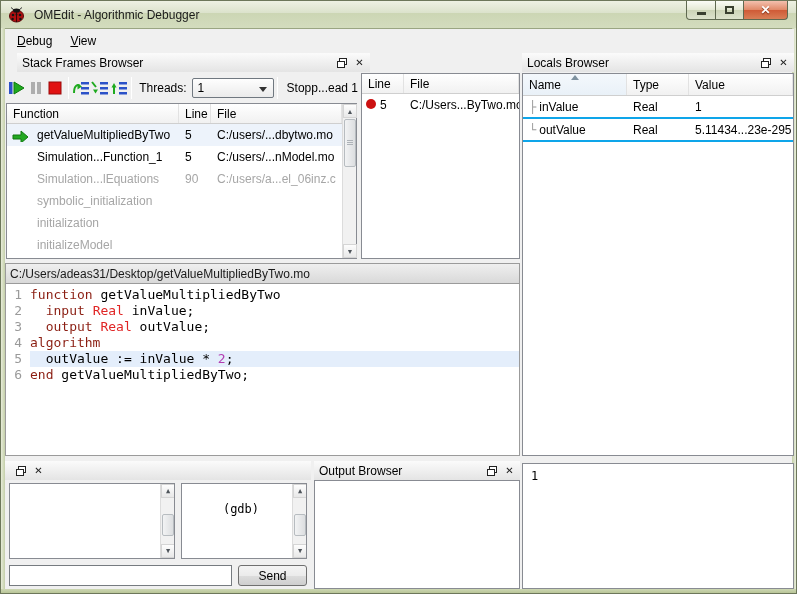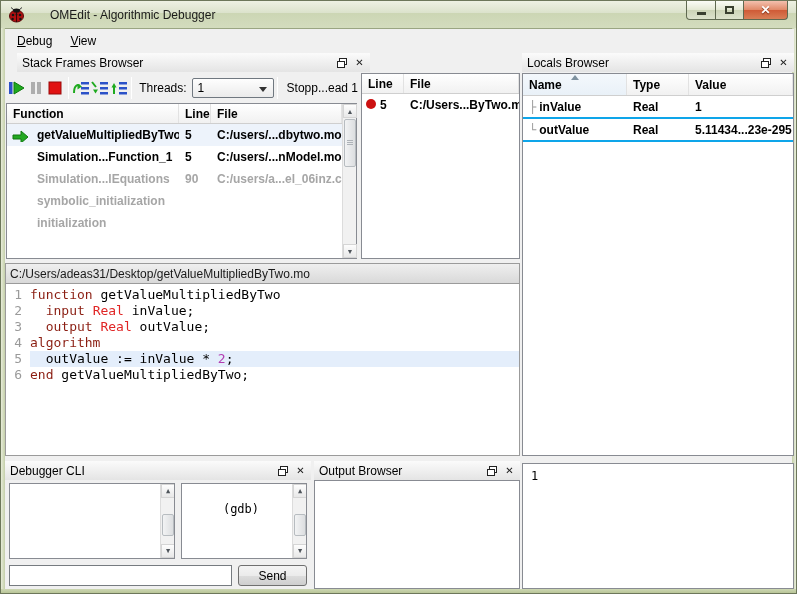--- a/index.html
+++ b/index.html
@@ -5,21 +5,21 @@
   * { margin:0; padding:0; box-sizing:border-box; }
   html,body { width:797px; height:594px; overflow:hidden; background:#f0f0f0;
               font-family:"Liberation Sans", sans-serif; font-size:12px; color:#000; }
   .window { position:relative; width:797px; height:594px; background:#f0f0f0;
             border:1px solid #6d775a; }
 
   
   .titlebar { position:absolute; left:0; top:0; width:795px; height:28px;
     background:linear-gradient(#eef1e3,#dbe2cb 45%,#ccd6b4 46%,#d3dcbe);
     border-bottom:1px solid #9aa582; display:flex; align-items:center; padding-left:7px; }
-  .titlebar .title { margin-left:24px; color:#1a1a1a; }
+  .titlebar .title { margin-left:8px; color:#1a1a1a; }
   .frame-left  { position:absolute; left:0; top:27px; width:4px; height:563px;
     background:linear-gradient(90deg,#e7ecd9,#c4cfa9); }
   .frame-right { position:absolute; right:0; top:27px; width:4px; height:563px;
     background:linear-gradient(90deg,#c4cfa9,#e7ecd9); }
   .frame-bottom{ position:absolute; left:0; bottom:0; width:795px; height:4px;
     background:linear-gradient(#cdd7b3,#b9c598); }
   .winbtns { position:absolute; top:0; right:8px; display:flex; }
   .wbtn { height:19px; border:1px solid #5f6950; border-top:none; display:flex;
           align-items:center; justify-content:center; }
   .wbtn.min { width:30px; border-radius:0 0 0 4px;
@@ -36,21 +36,21 @@
              background:#f0f0f0; display:flex; align-items:center; padding-left:3px; }
   .menu-item { padding:3px 9px; }
   .menu-item::first-letter { text-decoration:underline; }
 
   
   .dock-title { position:absolute; height:19px; background:linear-gradient(#fbfbfb,#e4e4e4);
     display:flex; align-items:center; padding:0 3px 0 5px; color:#000; }
   .dock-title .dt-label { flex:1 1 auto; white-space:nowrap; overflow:hidden; }
   .dock-btn { width:15px; height:14px; display:flex; align-items:center; justify-content:center;
               color:#222; font-size:10px; margin-left:3px; }
-  .panel-box { position:absolute; background:#fff; border:1px solid #888b92;font-weight:bold; }
+  .panel-box { position:absolute; background:#fff; border:1px solid #888b92; }
 
   
   .toolbar { position:absolute; left:4px; top:71px; width:353px; height:31px;
              background:#f0f0f0; display:flex; align-items:center; padding-left:3px; }
   .tbtn { width:25px; height:25px; display:flex; align-items:center; justify-content:center; }
   .tsep { width:1px; height:22px; background:#c6c6c6; border-right:1px solid #fff; margin:0 3px; }
   .threads { display:flex; align-items:center; margin-left:4px; }
   .combo { width:82px; height:20px; border:1px solid #707880; border-radius:2px; margin-left:5px;
     background:linear-gradient(#fefefe,#ebebeb); display:flex; align-items:center;
     padding-left:5px; position:relative; }
@@ -256,20 +256,25 @@
         <div class="trow sf-grid inactive">
           <div class="fn-cell">symbolic_initialization</div>
           <div></div>
           <div></div>
         </div>
         <div class="trow sf-grid inactive">
           <div class="fn-cell">initialization</div>
           <div></div>
           <div></div>
         </div>
+        <div class="trow sf-grid inactive">
+          <div class="fn-cell">initializeModel</div>
+          <div></div>
+          <div></div>
+        </div>
       </div>
     <div class="vscroll" style="height:154px;">
       <div class="sb-arrow sb-up">▲</div>
       <div class="sb-thumb" style="top:15px; height:48px;">
         <span class="sb-grip">
             <i></i>
             <i></i>
             <i></i>
           </span>
       </div>
@@ -338,21 +343,20 @@
   <div class="editor-box" id="editor-box">
       <div class="eline"><span class="ln">1</span><span><span class="seg-k">function</span><span class="seg-p"> getValueMultipliedByTwo</span></span></div>
       <div class="eline"><span class="ln">2</span><span><span class="seg-p">  </span><span class="seg-k">input</span><span class="seg-p"> </span><span class="seg-t">Real</span><span class="seg-p"> inValue;</span></span></div>
       <div class="eline"><span class="ln">3</span><span><span class="seg-p">  </span><span class="seg-k">output</span><span class="seg-p"> </span><span class="seg-t">Real</span><span class="seg-p"> outValue;</span></span></div>
       <div class="eline"><span class="ln">4</span><span><span class="seg-k">algorithm</span></span></div>
       <div class="eline hl"><span class="ln">5</span><span><span class="seg-p">  outValue := inValue * </span><span class="seg-n">2</span><span class="seg-p">;</span></span></div>
       <div class="eline"><span class="ln">6</span><span><span class="seg-k">end</span><span class="seg-p"> getValueMultipliedByTwo;</span></span></div>
     </div>
 
   <div class="dock-title" style="left:4px; top:460px; width:306px;">
-    <span class="dt-label">Debugger CLI</span>
     <span class="dock-btn">
       <svg width="10" height="10" viewBox="0 0 10 10">
           <rect x="2.5" y="0.5" width="7" height="6" fill="#fff" stroke="#222"></rect>
           <rect x="0.5" y="3.5" width="7" height="6" fill="#fff" stroke="#222"></rect>
         </svg>
     </span>
     <span class="dock-btn">✕</span>
   </div>
   <div class="cli-box" style="left:8px; top:482px; width:166px; height:76px;">
     <div class="vscroll" style="height:74px;">

